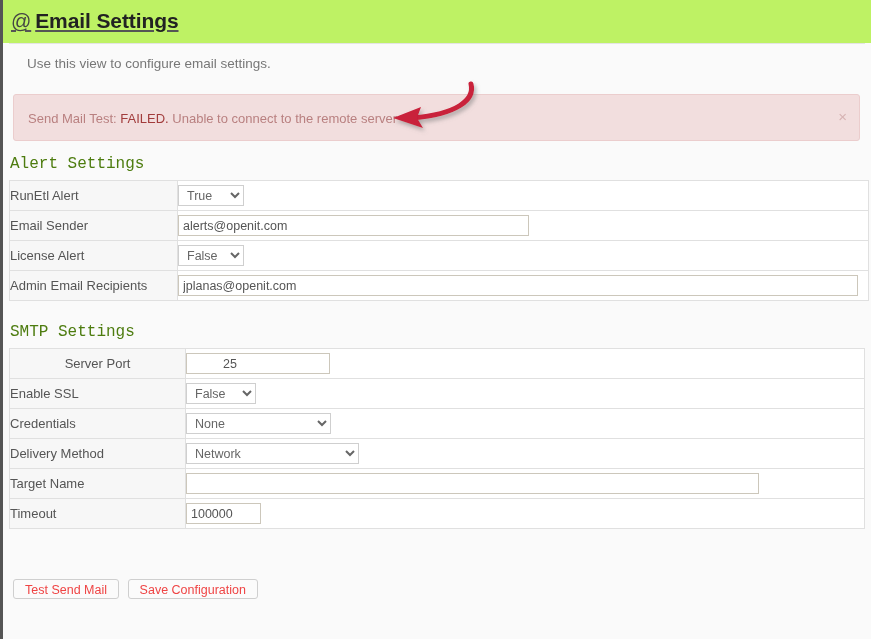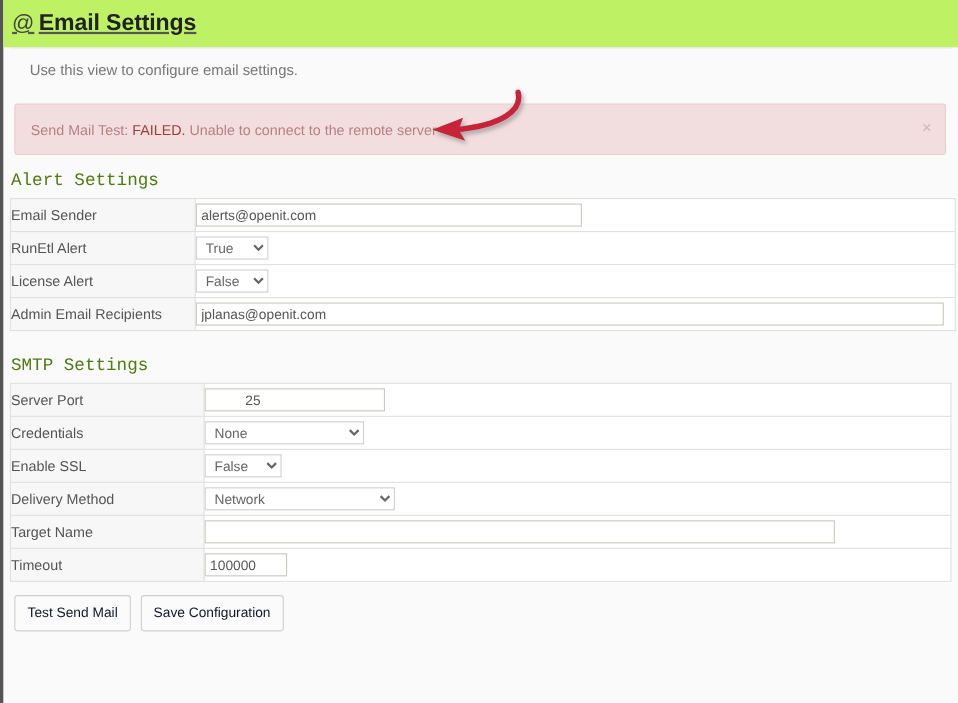--- a/index.html
+++ b/index.html
@@ -163,32 +163,33 @@
     padding: 0 2px 0 4px;
     outline: none;
   }
 
   
   .button-bar {
     margin: 12px 0 0 10px;
   }
   .btn {
     display: inline-block;
-    height: 33px;
+    height: 20px;
     line-height: 21px;
     padding: 0 11px;
     background: #fbfbfb;
     border: 1px solid #cfcfcf;
     border-radius: 3px;
     font-family: "Liberation Sans", sans-serif;
     font-size: 12.5px;
-    color: #0f172a;
+    color: #ef4444;
     cursor: pointer;
     margin-right: 5px;
     vertical-align: top;
+    margin-top: 38px;
   }
 </style>
 </head>
 <body>
 
 <div id="page">
 
   <div class="page-header">
     <div class="page-title">
       <span class="at-icon">@</span><span>Email Settings</span>
@@ -214,54 +215,54 @@
       <path d="M 88 6 C 92 22, 74 36, 30 40" fill="none" stroke="#c9203b" stroke-width="5" stroke-linecap="round"></path>
       <path d="M 10 40 L 38 29 L 34 40 L 40 50 Z" fill="#c9203b"></path>
     </g>
   </svg>
 
   <div class="section">
     <div class="section-title">Alert Settings</div>
     <table class="settings" id="alert-table" style="width: 860px;">
         <tbody>
           <tr>
+            <td class="label-cell" style="width: 167px;">RunEtl Alert</td>
+            <td class="field-cell"><select class="sel" style="width: 66px;"><option>True</option><option>False</option></select></td>
+          </tr>
+          <tr>
             <td class="label-cell" style="width: 167px;">Email Sender</td>
             <td class="field-cell"><input type="text" class="txt" value="alerts@openit.com" style="width: 351px;"></td>
-          </tr>
-          <tr>
-            <td class="label-cell" style="width: 167px;">RunEtl Alert</td>
-            <td class="field-cell"><select class="sel" style="width: 66px;"><option>True</option><option>False</option></select></td>
           </tr>
           <tr>
             <td class="label-cell" style="width: 167px;">License Alert</td>
             <td class="field-cell"><select class="sel" style="width: 66px;"><option>True</option><option selected="">False</option></select></td>
           </tr>
           <tr>
             <td class="label-cell" style="width: 167px;">Admin Email Recipients</td>
             <td class="field-cell"><input type="text" class="txt" value="jplanas@openit.com" style="width: 680px;"></td>
           </tr>
         </tbody>
       </table>
   </div>
 
   <div class="section" style="margin-top:22px">
     <div class="section-title">SMTP Settings</div>
     <table class="settings" id="smtp-table" style="width: 856px;">
         <tbody>
           <tr>
-            <td class="label-cell" style="width: 175px;">Server Port</td>
-            <td class="field-cell"><input type="text" class="txt" value="25" style="width: 164px; padding-left: 36px;"></td>
+            <td class="label-cell" style="width: 175px; text-align: center;">Server Port</td>
+            <td class="field-cell"><input type="text" class="txt" value="25" style="width: 144px; padding-left: 36px;"></td>
+          </tr>
+          <tr>
+            <td class="label-cell" style="width: 175px;">Enable SSL</td>
+            <td class="field-cell"><select class="sel" style="width: 70px;"><option>True</option><option selected="">False</option></select></td>
           </tr>
           <tr>
             <td class="label-cell" style="width: 175px;">Credentials</td>
             <td class="field-cell"><select class="sel" style="width: 145px;"><option>None</option><option>Network</option><option>Default</option></select></td>
-          </tr>
-          <tr>
-            <td class="label-cell" style="width: 175px;">Enable SSL</td>
-            <td class="field-cell"><select class="sel" style="width: 70px;"><option>True</option><option selected="">False</option></select></td>
           </tr>
           <tr>
             <td class="label-cell" style="width: 175px;">Delivery Method</td>
             <td class="field-cell"><select class="sel" style="width: 173px;"><option>Network</option><option>SpecifiedPickupDirectory</option><option>PickupDirectoryFromIis</option></select></td>
           </tr>
           <tr>
             <td class="label-cell" style="width: 175px;">Target Name</td>
             <td class="field-cell"><input type="text" class="txt" style="width: 573px;"></td>
           </tr>
           <tr>

